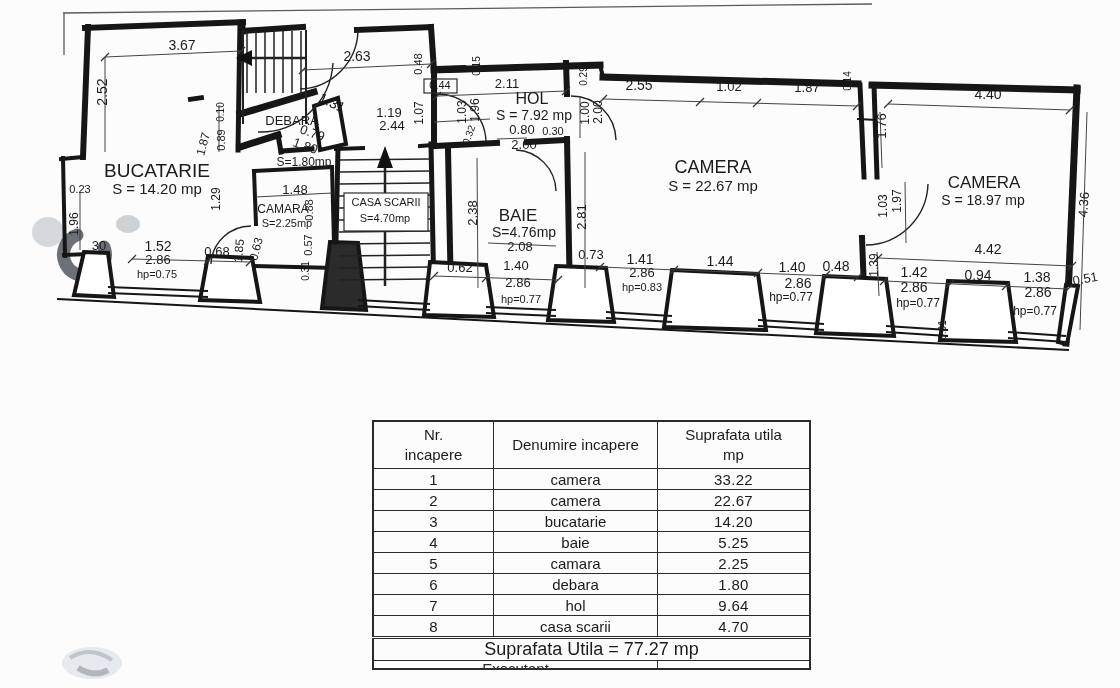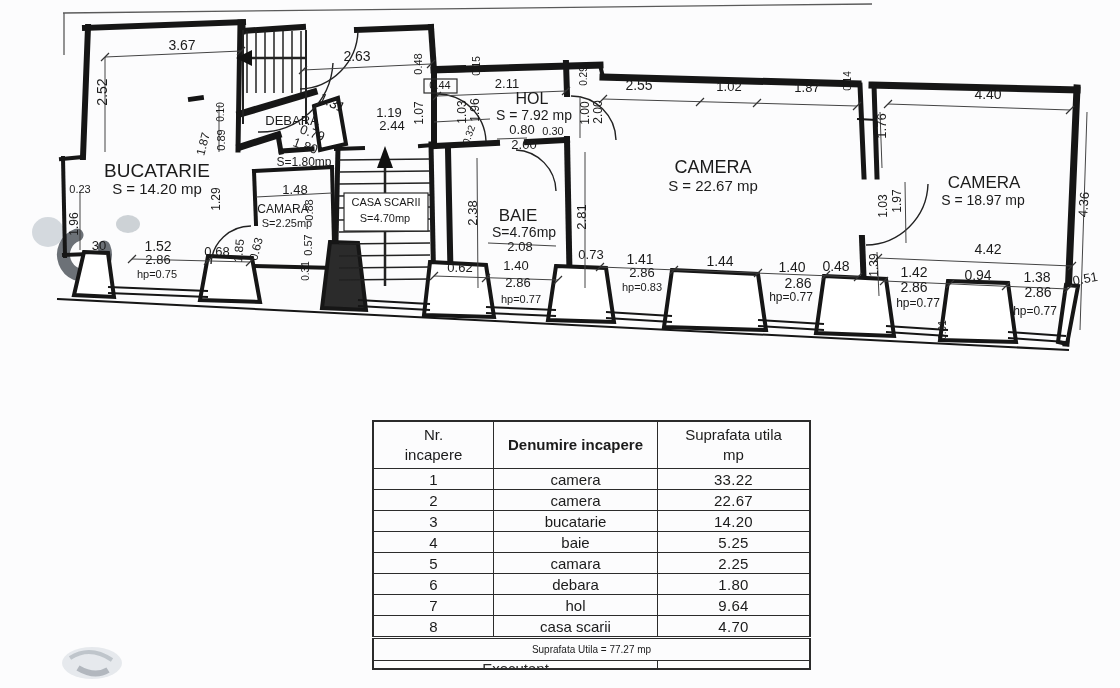--- a/index.html
+++ b/index.html
@@ -7,21 +7,21 @@
         font-family:"Liberation Sans",sans-serif;color:#1c1c1c;}
   svg.plan{position:absolute;left:0;top:0;}
   svg text{font-family:"Liberation Sans",sans-serif;fill:#1b1b1b;text-anchor:middle;}
   .area-table{position:absolute;left:372px;top:420px;width:436px;border-collapse:collapse;
               table-layout:fixed;background:transparent;font-size:15px;color:#1b1b1b;}
   .area-table,.area-table td,.area-table th{border:1.6px solid #2b2b2b;}
   .area-table{border-top:3px double #2b2b2b;border-width:2px;}
   .area-table th{font-weight:normal;height:46px;text-align:center;line-height:1.35;padding:0;}
   .area-table td{height:20px;text-align:center;padding:0 2px;}
   .area-table .num{letter-spacing:.3px;}
-  .area-table tr.footer td{border-top:3px double #2b2b2b;height:21px;font-size:10px;}
+  .area-table tr.footer td{border-top:3px double #2b2b2b;height:21px;font-size:18px;}
   .area-table tr.partial td{height:7px;padding:0;border-bottom:none;}
   .area-table tr.partial .clip{height:7px;overflow:hidden;line-height:15px;font-size:15px;
        text-align:center;color:#2a2a2a;}
 </style>
 </head>
 <body>
 
 <div class="page">
 
   <svg class="plan" width="1120" height="688" viewBox="0 0 1120 688">
@@ -272,21 +272,21 @@
       </g>
   </svg>
 
   <table class="area-table">
     <thead>
         <tr>
           <th style="width: 119px;">
             <div>Nr.</div>
             <div>incapere</div>
           </th>
-          <th style="width: 163px; font-weight: bold;">
+          <th style="width: 163px;">
             <div>Denumire incapere</div>
           </th>
           <th style="width: 151px;">
             <div>Suprafata utila</div>
             <div>mp</div>
           </th>
         </tr>
       </thead>
     <tbody>
         <tr>

